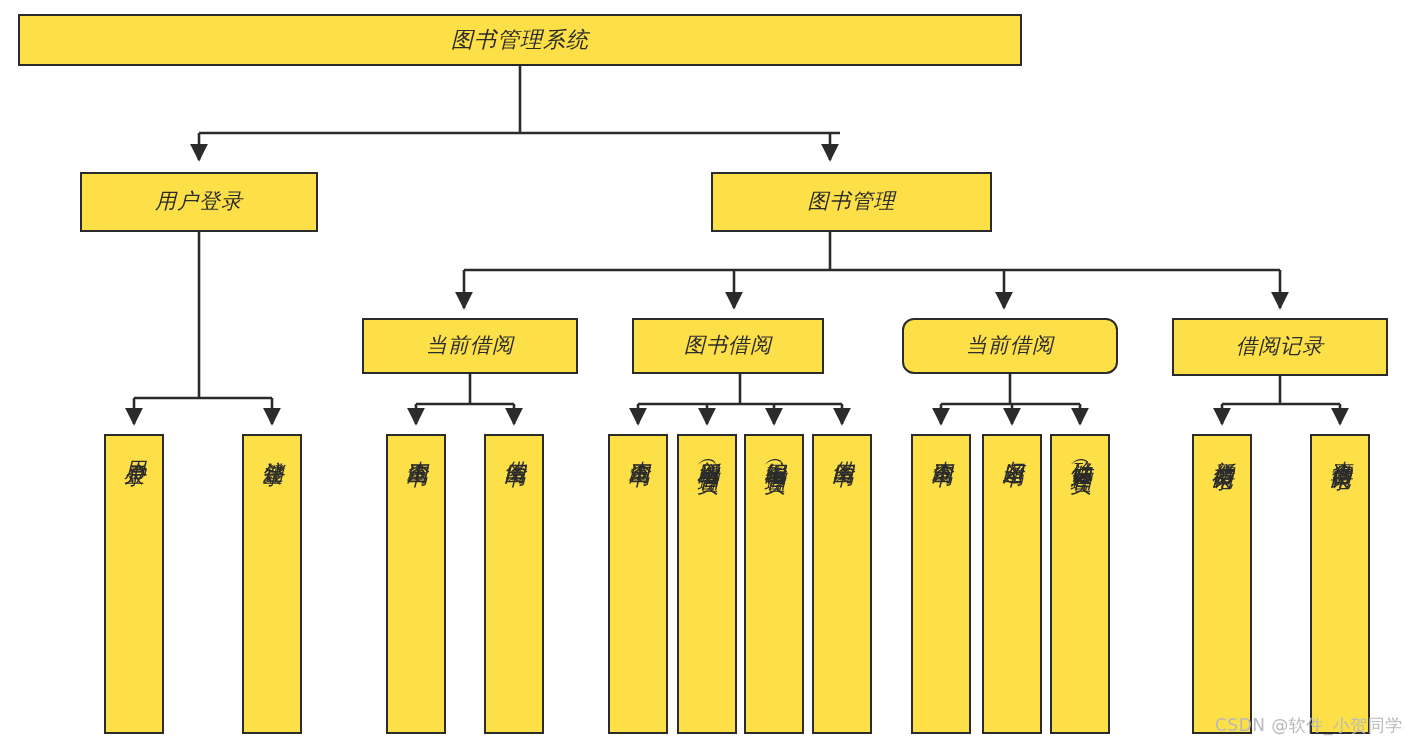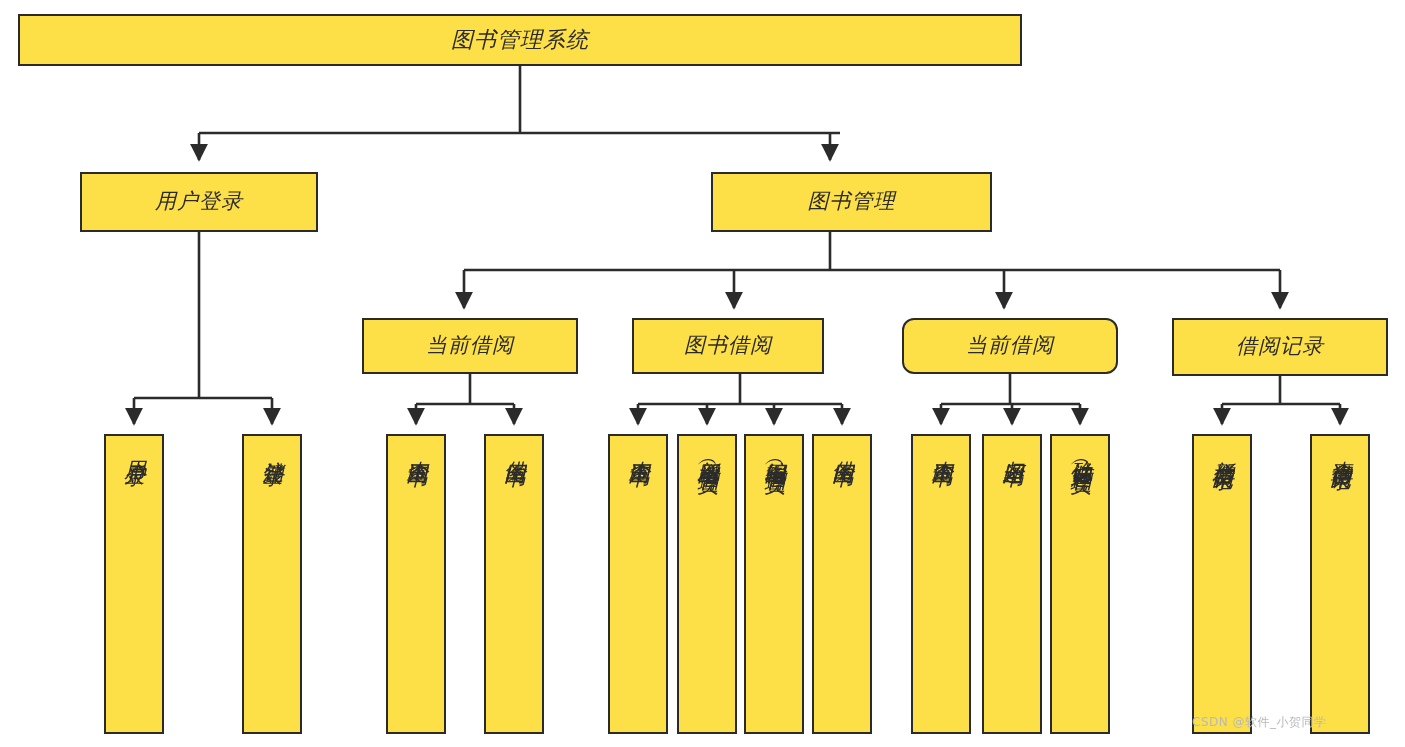--- a/index.html
+++ b/index.html
@@ -53,25 +53,26 @@
     text-orientation: upright;
     font-size: 21px;
     line-height: 1.12;
     letter-spacing: 2px;
     white-space: nowrap;
     text-align: left;
   }
   .node.root .label { font-size: 22px; }
   .watermark {
     position: absolute;
-    font-size: 12px;
+    font-size: 17px;
     color: #b9b9b9;
     letter-spacing: 0.5px;
     white-space: nowrap;
     user-select: none;
+    padding-left: 23px;
   }
 </style>
 </head>
 <body>
 
 <div id="canvas">
 
   <svg id="edges" viewBox="0 0 1405 747" xmlns="http://www.w3.org/2000/svg">
     <defs>
       <marker id="arrow" viewBox="0 0 10 10" refX="9" refY="5" markerWidth="7" markerHeight="7" orient="auto-start-reverse">

